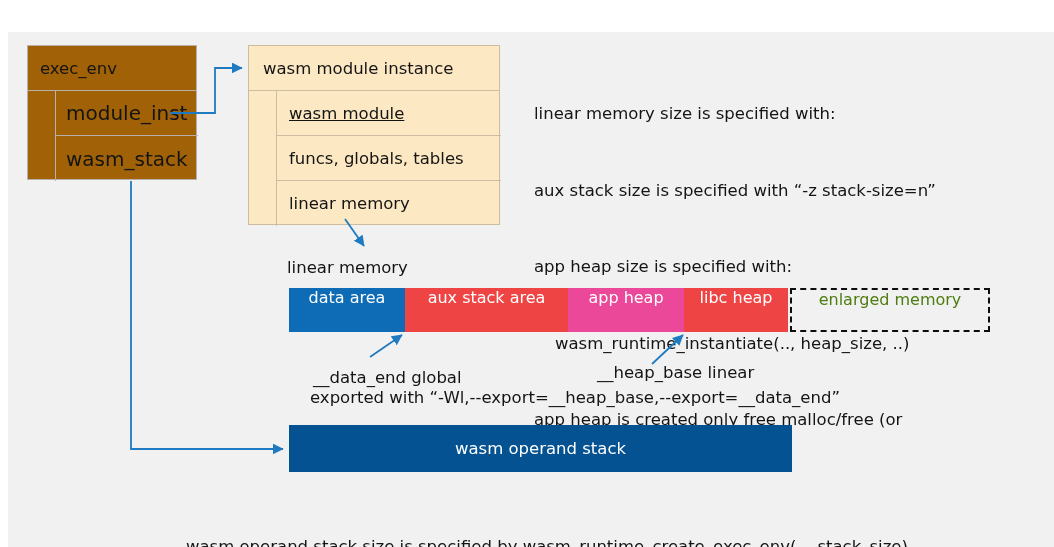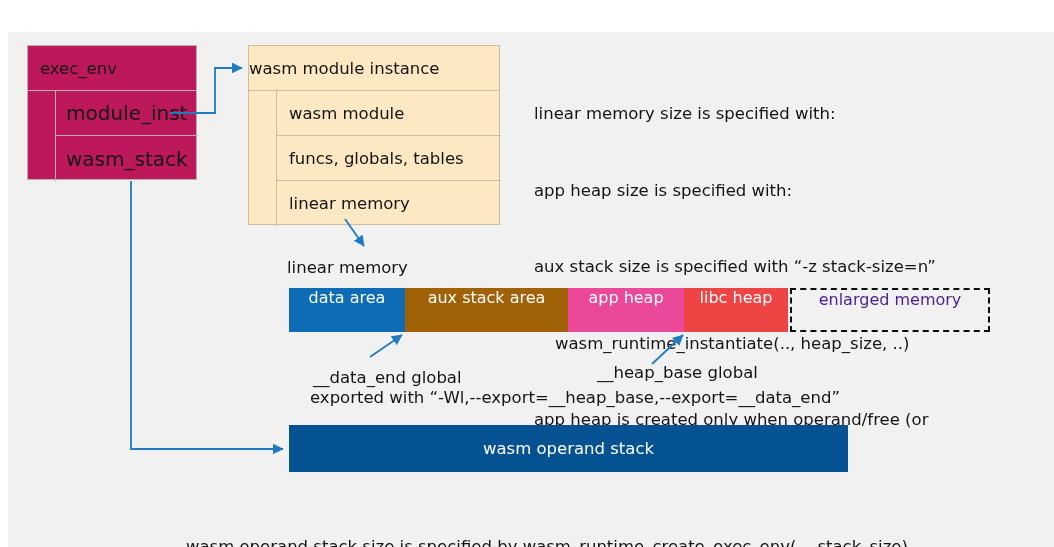--- a/index.html
+++ b/index.html
@@ -24,21 +24,21 @@
   .panel{
     position:absolute;left:8px;top:32px;width:1046px;height:515px;
     background:#f1f1f1;
   }
 
   
   .box{position:absolute;box-sizing:border-box;}
 
   .execenv{
     left:27px;top:45px;width:170px;height:135px;
-    background:#be185d;border:1px solid #b9b0ab;
+    background:#a16207;border:1px solid #b9b0ab;
   }
   .execenv .hdr{
     position:absolute;left:0;top:0;width:100%;height:45px;
     box-sizing:border-box;border-bottom:1px solid #b9b0ab;
     display:flex;align-items:center;padding-left:12px;
     font-size:16.5px;color:#141414;
   }
   .execenv .gutter{
     position:absolute;left:0;top:45px;width:28px;height:90px;
     border-right:1px solid #b9b0ab;box-sizing:border-box;
@@ -51,33 +51,33 @@
   .execenv .row.r1{top:45px;border-bottom:1px solid #b9b0ab;}
   .execenv .row.r2{top:90px;}
 
   .wmi{
     left:248px;top:45px;width:252px;height:180px;
     background:#fce8c3;border:1px solid #cdbda0;
   }
   .wmi .hdr{
     position:absolute;left:0;top:0;width:100%;height:45px;
     box-sizing:border-box;border-bottom:1px solid #cdbda0;
-    display:flex;align-items:center;
+    display:flex;align-items:center;padding-left:14px;
     font-size:16.5px;color:#141414;
   }
   .wmi .gutter{
     position:absolute;left:0;top:45px;width:28px;height:135px;
     border-right:1px solid #cdbda0;box-sizing:border-box;
   }
   .wmi .row{
     position:absolute;left:28px;width:224px;height:45px;
     box-sizing:border-box;display:flex;align-items:center;padding-left:12px;
     font-size:16.5px;color:#141414;
   }
-  .wmi .row.r1{top:45px;border-bottom:1px solid #cdbda0;}
+  .wmi .row.r1{top:45px;border-bottom:1px solid #cdbda0;text-decoration:underline;}
   .wmi .row.r2{top:90px;border-bottom:1px solid #cdbda0;}
   .wmi .row.r3{top:135px;}
 
   
   .notes{
     position:absolute;left:534px;top:50px;width:500px;
     font-size:16.5px;line-height:25.5px;color:#141414;
     white-space:pre;
   }
   .notes div{white-space:pre;}
@@ -101,21 +101,21 @@
   }
 
   
   .anno{position:absolute;font-size:16.5px;color:#141414;white-space:nowrap;}
   .anno.dataend{left:313px;top:357px;margin-top:11px;}
   .anno.heapbase{left:597px;top:363px;}
   .anno.exported{left:310px;top:388px;}
 
   
   .opstack{
-    position:absolute;left:289px;top:425px;width:559px;height:47px;
+    position:absolute;left:289px;top:425px;width:503px;height:47px;
     background:#055293;display:flex;align-items:center;justify-content:center;
     color:#ffffff;font-size:16.5px;
   }
 
   
   .bottomnote{
     position:absolute;left:186px;top:482px;width:860px;
     font-size:16.5px;line-height:26px;color:#141414;white-space:pre;
   }
   .bottomnote div{white-space:pre;}
@@ -140,48 +140,48 @@
   <div class="box wmi">
     <div class="hdr">wasm module instance</div>
     <div class="gutter"></div>
     <div class="row r1">wasm module</div>
     <div class="row r2">funcs, globals, tables</div>
     <div class="row r3">linear memory</div>
   </div>
 
   <div class="notes">
     <div>linear memory size is specified with:</div>
+    <div>aux stack size is specified with “-z stack-size=n”</div>
     <div>app heap size is specified with:</div>
-    <div>aux stack size is specified with “-z stack-size=n”</div>
     <div>    wasm_runtime_instantiate(.., heap_size, ..)</div>
-    <div>app heap is created only when operand/free (or</div>
+    <div>app heap is created only free malloc/free (or</div>
     
   </div>
 
   <div class="lmlabel">linear memory</div>
   <div class="membar">
     <div class="seg" style="left: 0px; width: 116px; background: rgb(13, 108, 181); color: rgb(255, 255, 255);">
         <span>data area</span>
       </div>
-    <div class="seg" style="left: 116px; width: 163px; background: #a16207; color: rgb(255, 255, 255);">
+    <div class="seg" style="left: 116px; width: 163px; background: #ef4444; color: rgb(255, 255, 255);">
         <span>aux stack area</span>
       </div>
     <div class="seg" style="left: 279px; width: 116px; background: #ec4899; color: rgb(255, 255, 255);">
         <span>app heap</span>
       </div>
     <div class="seg" style="left: 395px; width: 104px; background: #ef4444; color: rgb(255, 255, 255);">
         <span>libc heap</span>
       </div>
-    <div class="seg enlarged" style="left: 501px; width: 200px; color: #4c1d95;">
+    <div class="seg enlarged" style="left: 501px; width: 200px; color: #4d7c0f;">
         <span>enlarged memory</span>
       </div>
   </div>
 
   <div class="anno dataend">__data_end global</div>
-  <div class="anno heapbase">__heap_base global</div>
+  <div class="anno heapbase">__heap_base linear</div>
   <div class="anno exported">exported with “-Wl,--export=__heap_base,--export=__data_end”</div>
 
   <div class="opstack" style="background: rgb(5, 82, 147);">
     <span>wasm operand stack</span>
   </div>
 
   <div class="bottomnote">
     <div>wasm operand stack size is specified by wasm_runtime_create_exec_env(.., stack_size)</div>
     
   </div>

